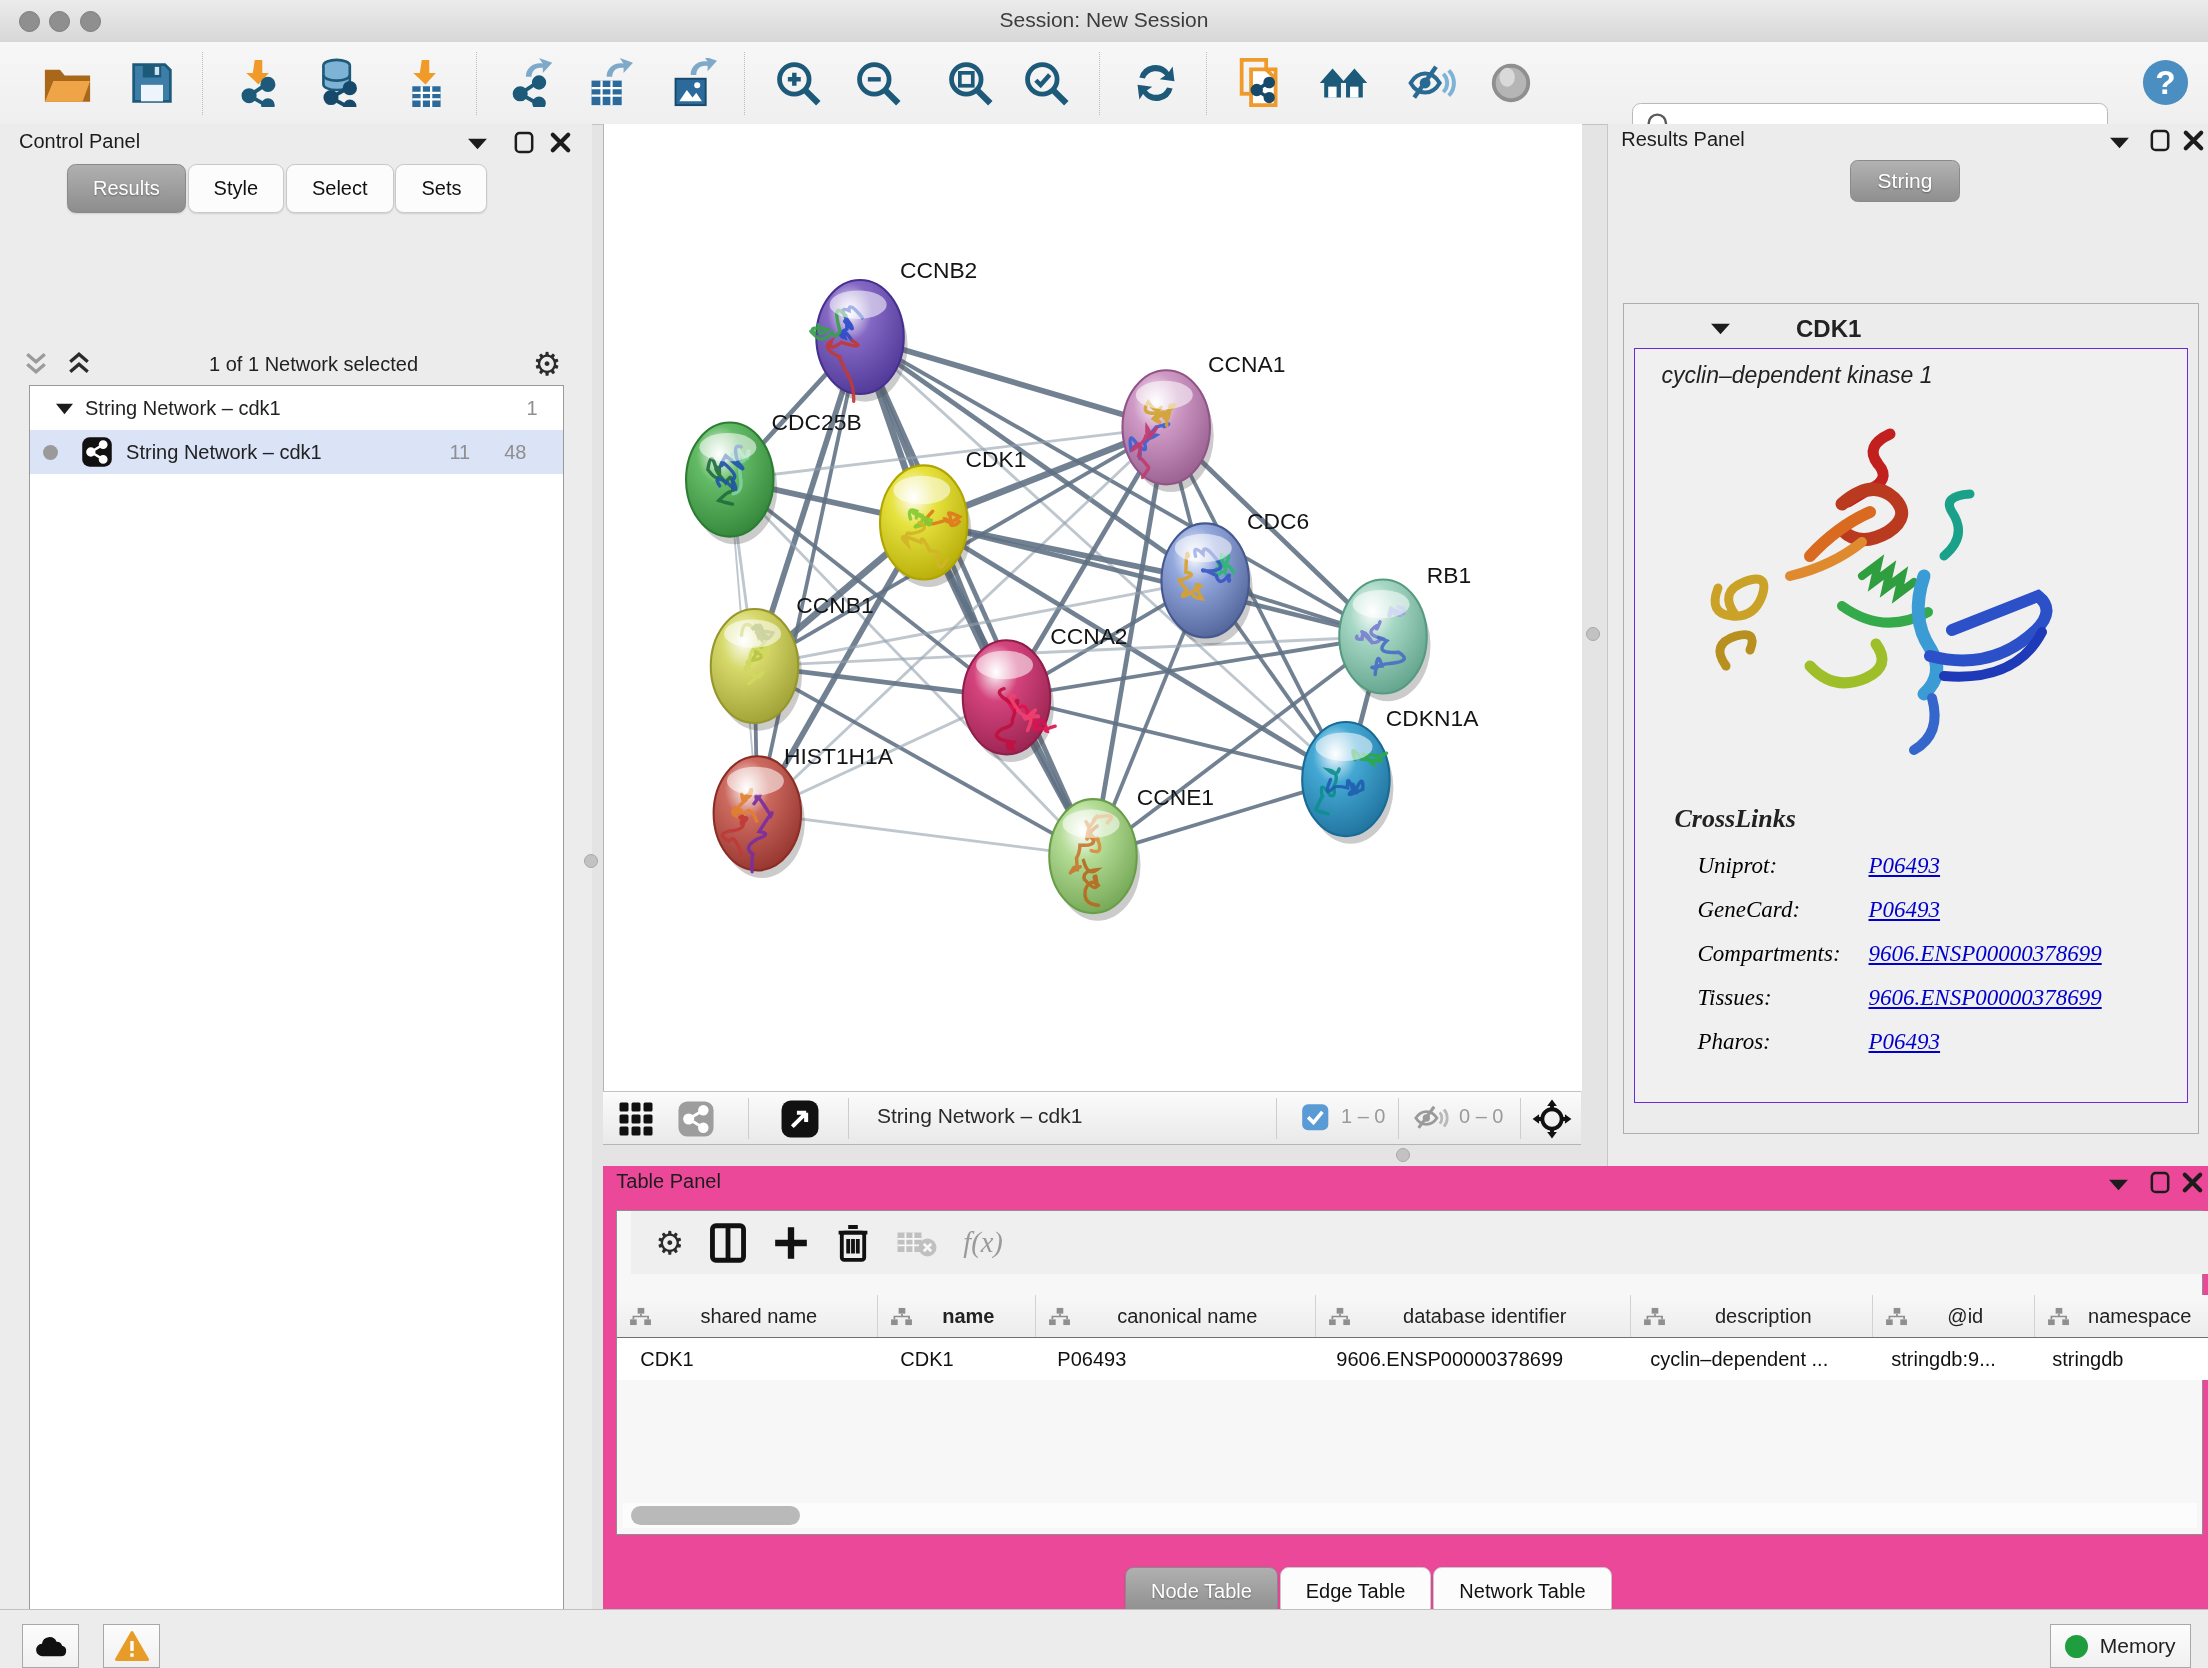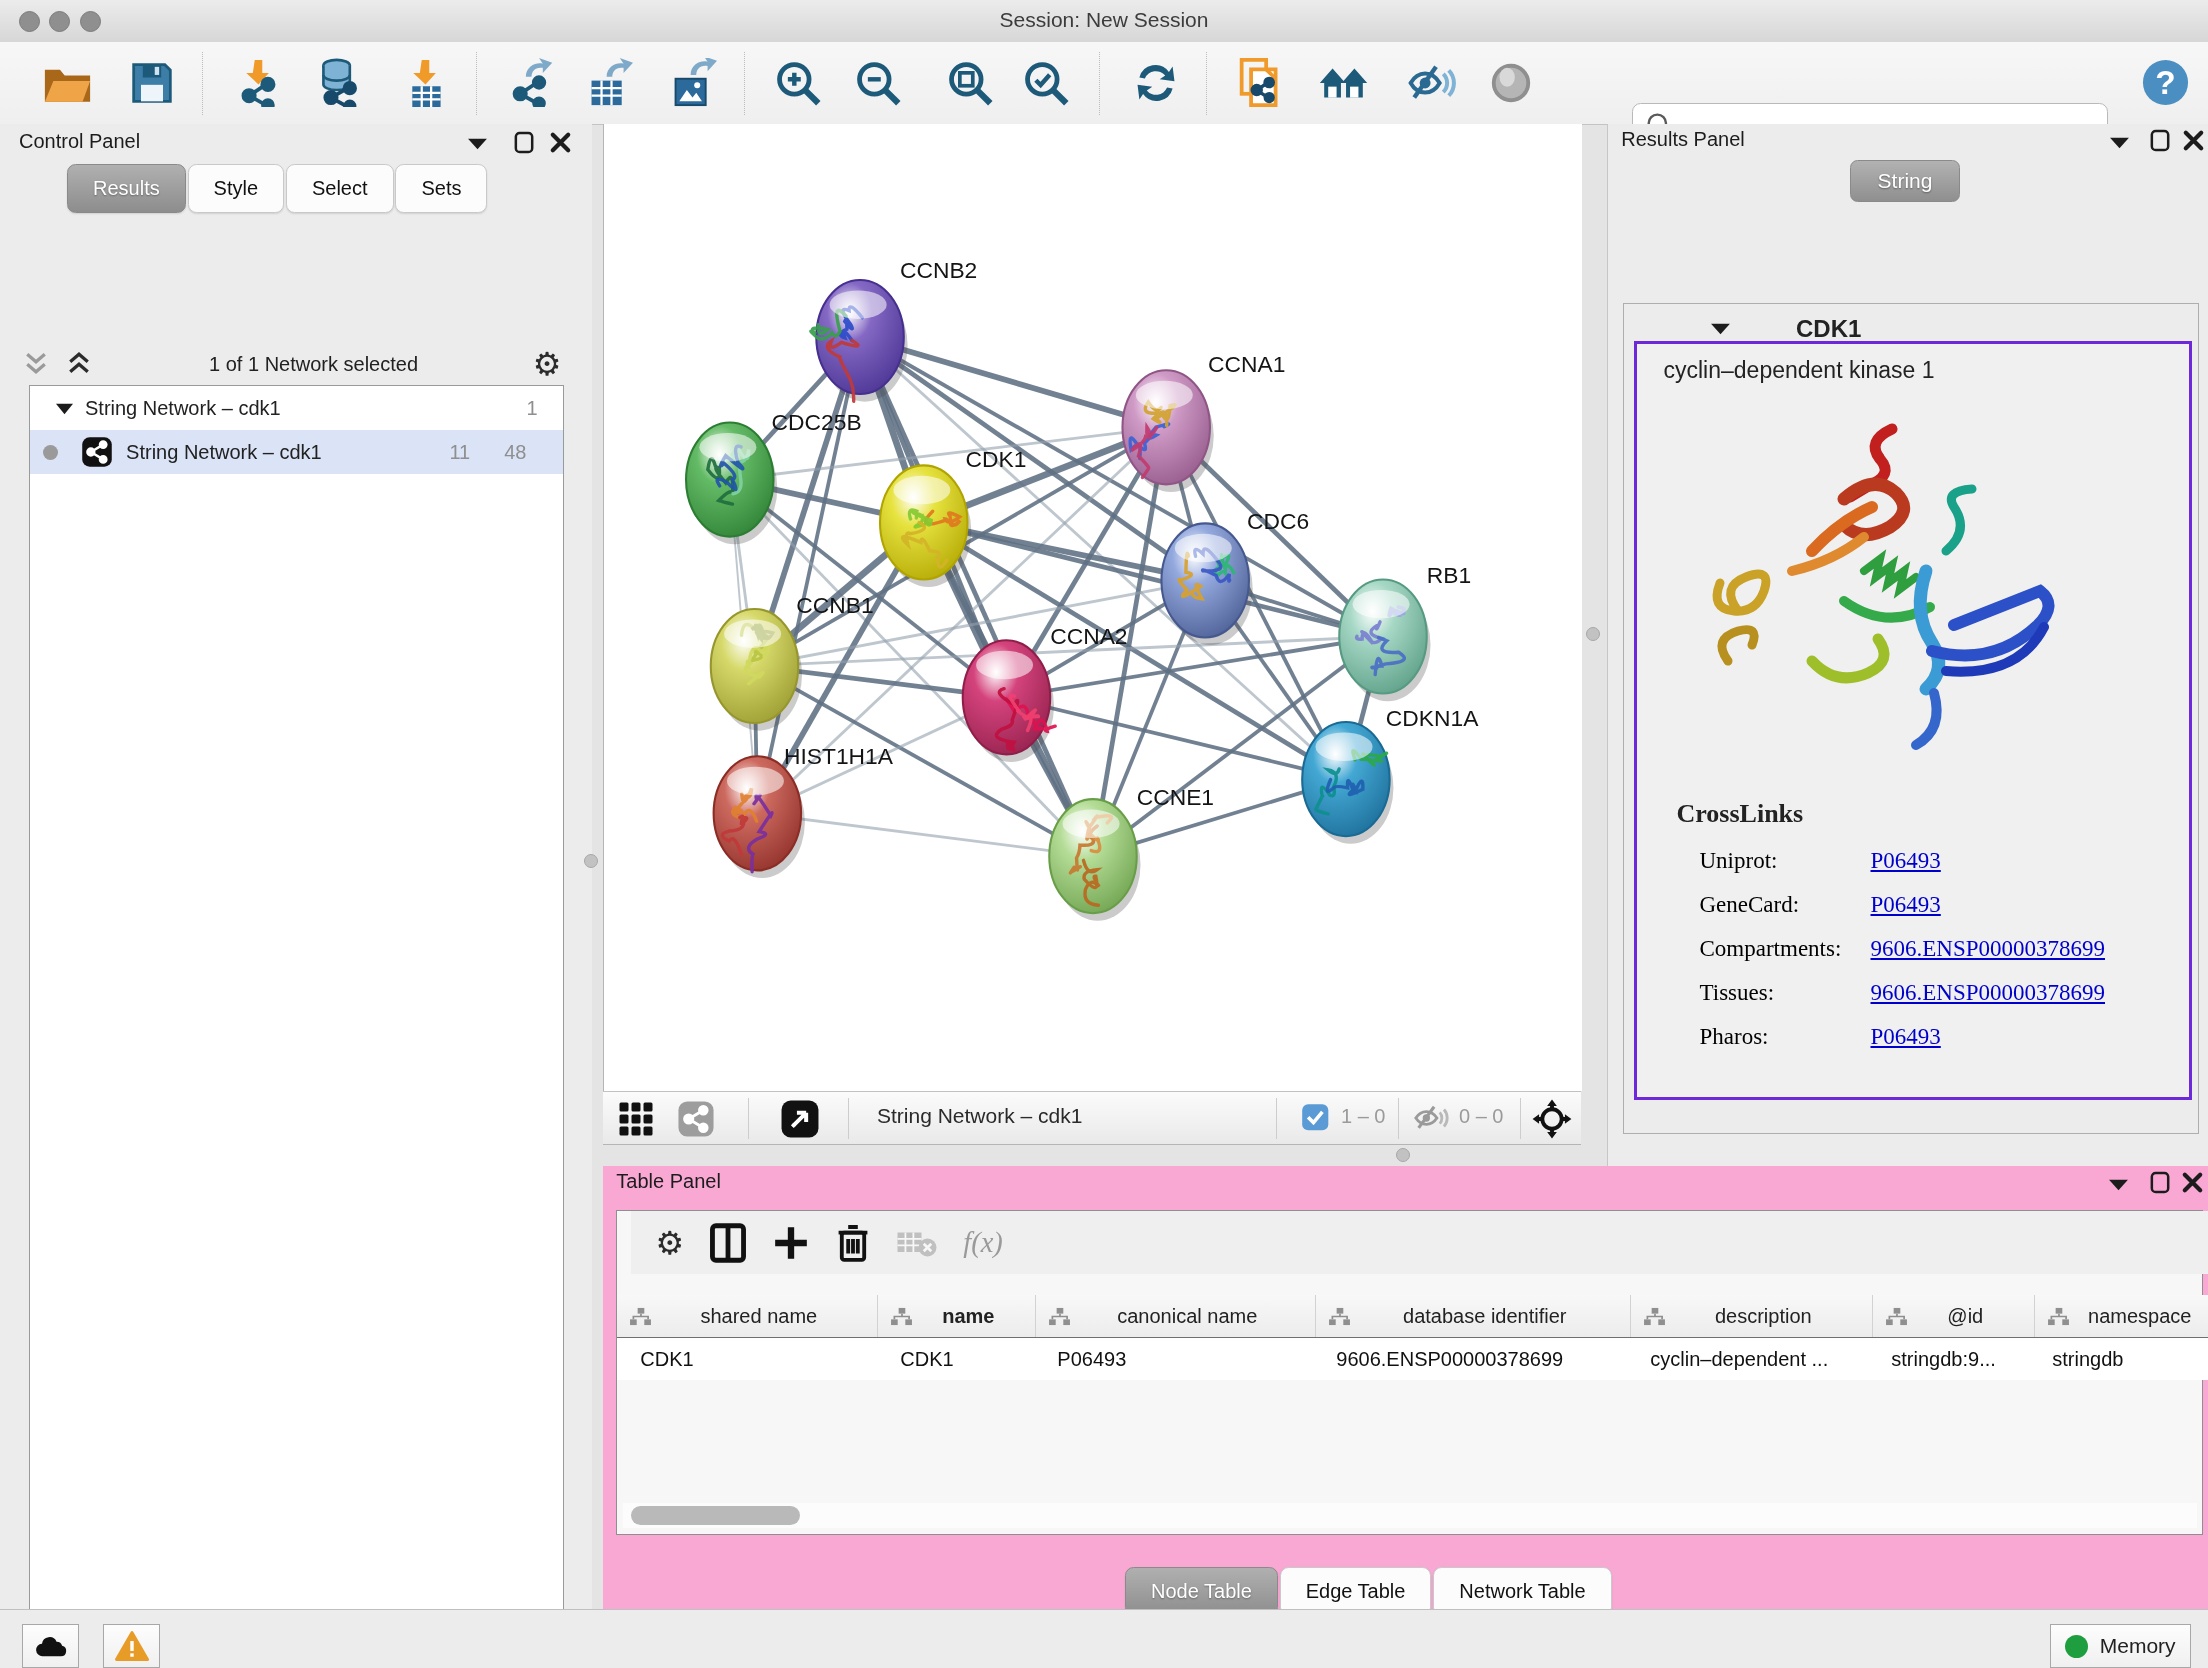--- a/index.html
+++ b/index.html
@@ -59,28 +59,28 @@
     border:1px solid #8a8a8a;}
   .rbox1{position:absolute;left:15px;top:93px;width:574px;height:80px;
     border:1.9px solid #aeaeae;background:#ececec;display:flex;align-items:center;
     justify-content:center;gap:30px;}
   .rbtn{height:38px;border:1px solid #c2c2c2;border-radius:8.6px;background:#fefefe;
     font-size:20px;display:flex;align-items:center;justify-content:center;
     box-shadow:0 1px 1.9px rgba(0,0,0,.15);padding:0 42px;}
   .rbox2{position:absolute;left:15px;top:179px;width:574px;height:829px;
     border:1.9px solid #aeaeae;background:#ececec;}
   .rsec-head{height:49px;display:flex;align-items:center;}
-  .rsec-body{position:absolute;left:9.5px;top:37px;width:552px;height:753px;
-    background:#f0f0f0;border:3px solid #6d28d9;overflow:hidden;}
+  .rsec-body{position:absolute;left:9.5px;top:44px;width:552px;height:753px;
+    background:#f0f0f0;border:1px solid #6d28d9;overflow:hidden;font-style:italic;}
   .xl-row{display:flex;font-family:"Liberation Serif",serif;font-size:23px;height:44px;
     align-items:center;}
   .xl-label{width:171px;padding-left:63px;color:#000000;}
   .xl-val{color:#0000cc;text-decoration:underline;}
   
-  .tpanel{position:absolute;left:603px;top:1166px;width:1605px;height:443px;background:#f9a8d4;}
+  .tpanel{position:absolute;left:603px;top:1166px;width:1605px;height:443px;background:#ec4899;}
   .tbox{position:absolute;left:13.3px;top:44px;width:1585px;height:538px;background:#f7f7f7;
     border:1.9px solid #8f8f8f;height:323px;}
   .ttool{position:absolute;left:13.3px;top:0;width:1579px;height:63px;display:flex;
     align-items:center;gap:25px;background:#efefef;}
   .thead{position:absolute;left:0;top:84px;display:flex;height:42px;
     border-bottom:1.9px solid #6f6f6f;background:linear-gradient(#f8f8f8,#ececec);}
   .thcell{display:flex;align-items:center;border-right:1px solid #d2d2d2;font-size:20px;color:#222;}
   .thcell .lbl{flex:1;text-align:center;padding-right:11.4px;}
   .trow{position:absolute;left:0;top:127px;display:flex;height:42px;background:#fff;font-size:20px;}
   .tdcell{display:flex;align-items:center;padding-left:23px;color:#111;

